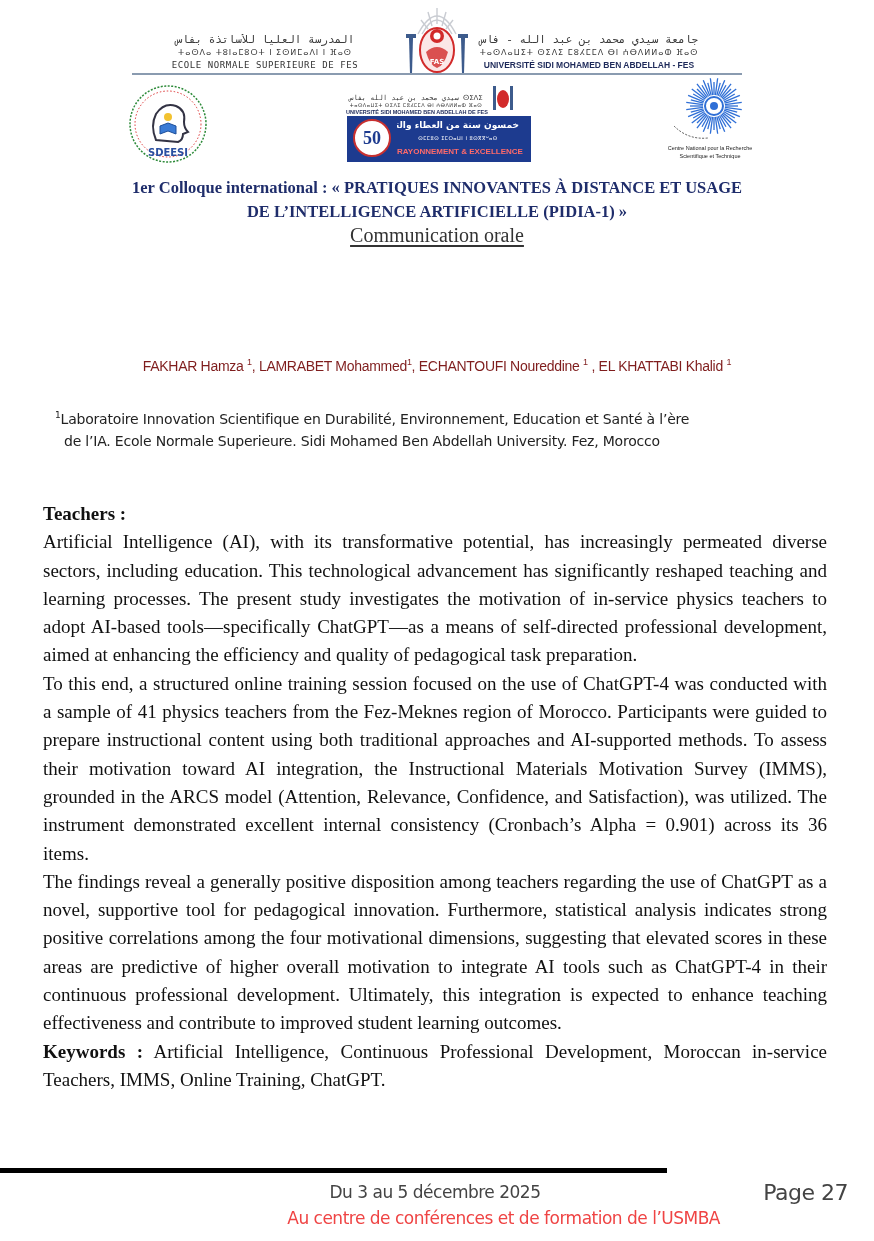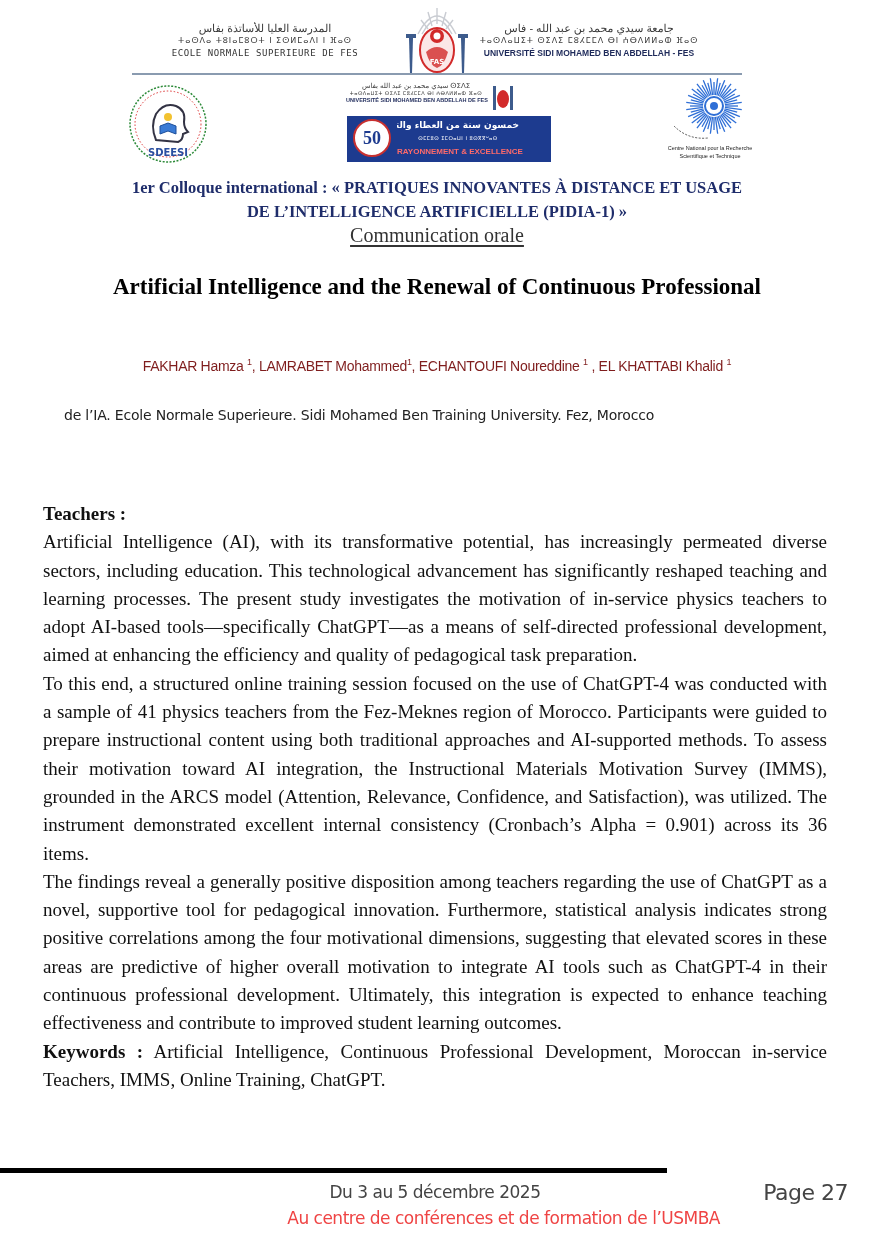--- a/index.html
+++ b/index.html
@@ -1,37 +1,37 @@
 <!DOCTYPE html>
 <html><head>
   <meta charset="utf-8">
   <style>
     html, body { margin: 0; padding: 0; background: #ffffff; }
     body { width: 874px; height: 1241px; position: relative; overflow: hidden; font-family: "Liberation Serif", serif; color: #000; }
     .banner-rule { position: absolute; left: 132px; top: 73px; width: 610px; height: 2px; background: #8a9bb0; }
     .ens-block { position: absolute; left: 160px; top: 22px; width: 210px; text-align: center; }
     .usmba-block { position: absolute; left: 478px; top: 22px; width: 222px; text-align: center; }
-    .arabic-line { font-family: Liberation Sans, sans-serif; font-size: 11px; color: #3a3a3a; direction: rtl; line-height: 13px; white-space: nowrap; overflow: hidden; }
+    .arabic-line { font-family: Liberation Mono, monospace; font-size: 11px; color: #3a3a3a; direction: rtl; line-height: 13px; white-space: nowrap; overflow: hidden; margin-top: 12px; }
     .tifinagh-line { font-family: "DejaVu Sans", sans-serif; font-size: 8px; color: #3a3a3a; letter-spacing: 1px; line-height: 12px; white-space: nowrap; overflow: hidden; }
     .latin-line { font-family: "DejaVu Sans Mono", monospace; font-size: 9px; color: #333; letter-spacing: 0.6px; line-height: 12px; white-space: nowrap; }
     .usmba-block .latin-line { font-family: "Liberation Sans", sans-serif; font-size: 8.5px; letter-spacing: 0; color: #1e2a5a; font-weight: bold; }
 
     .crest { position: absolute; left: 404px; top: 4px; width: 66px; height: 72px; }
 
     
     .logo-sdeesi { position: absolute; left: 126px; top: 82px; width: 84px; height: 84px; text-align: right; }
     .logo-usmba50 { position: absolute; left: 346px; top: 82px; width: 178px; height: 80px; }
     .logo-cnrst { position: absolute; left: 660px; top: 78px; width: 100px; height: 86px; }
 
     .usmba-small-text { position: absolute; left: 0; top: 0; width: 140px; text-align: center; }
     .usmba-small-text .arabic-line { font-size: 7px; line-height: 8px; }
     .usmba-small-text .tifinagh-line { font-size: 5px; line-height: 7px; letter-spacing: 0.5px; }
     .usmba-small-text .latin-line { font-family: "Liberation Sans", sans-serif; font-size: 5.5px; font-weight: bold; letter-spacing: 0; color: #1e2a5a; line-height: 7px; }
 
-    .fifty-box { position: absolute; left: 1px; top: 34px; width: 204px; height: 46px; background: #1d3b8f; }
+    .fifty-box { position: absolute; left: 1px; top: 34px; width: 184px; height: 46px; background: #1d3b8f; }
     .fifty-circle { position: absolute; left: 6px; top: 3px; width: 38px; height: 38px; border-radius: 50%; background: #fff; border: 2px solid #c83030; box-sizing: border-box; display: flex; align-items: center; justify-content: center; }
     .fifty-circle span { font-family: "Liberation Serif", serif; font-weight: bold; font-size: 18px; color: #1d3b8f; }
     .fifty-arabic { position: absolute; left: 50px; top: 4px; width: 122px; font-family: "DejaVu Sans", sans-serif; font-size: 9px; color: #fff; font-weight: bold; direction: rtl; text-align: center; white-space: nowrap; overflow: hidden; }
     .fifty-tif { position: absolute; left: 50px; top: 19px; width: 122px; font-family: "DejaVu Sans", sans-serif; font-size: 5px; color: #fff; text-align: center; white-space: nowrap; overflow: hidden; letter-spacing: 0.5px; }
     .fifty-latin { position: absolute; left: 50px; top: 31px; width: 122px; font-family: "Liberation Sans", sans-serif; font-size: 8px; color: #ff6a6a; font-weight: bold; text-align: center; white-space: nowrap; }
 
     .cnrst-caption { position: absolute; left: 0; top: 66px; width: 100px; text-align: center; font-family: "Liberation Sans", sans-serif; font-size: 5.5px; color: #222; line-height: 8px; }
 
     
     .colloque { position: absolute; left: 60px; top: 176px; width: 754px; text-align: center; font-family: "Liberation Serif", serif; font-weight: bold; font-size: 16.5px; line-height: 24px; color: #1f2d6b; }
@@ -195,29 +195,29 @@
   </div>
 </div>
 
 <div class="colloque">
   <div>1er Colloque international : « PRATIQUES INNOVANTES À DISTANCE ET USAGE</div>
   <div>DE L’INTELLIGENCE ARTIFICIELLE (PIDIA-1) »</div>
 </div>
 <div class="comm-orale">Communication orale</div>
 
 <div class="paper-title">
-  <div>Artificial Intelligence and the Renewal of Continuous Professional</div>
 </div>
 
 <div class="authors">
   <span><span>FAKHAR Hamza</span> <sup>1</sup><span>, </span></span><span><span>LAMRABET Mohammed</span><sup>1</sup><span>, </span></span><span><span>ECHANTOUFI Noureddine</span> <sup>1</sup><span> , </span></span><span><span>EL KHATTABI Khalid</span> <sup>1</sup></span>
 </div>
 
 <div class="affil">
-  <div class="indent">de l’IA. Ecole Normale Superieure. Sidi Mohamed Ben Training University. Fez, Morocco</div>
+  <div><sup>1</sup><span>Laboratoire Innovation Scientifique en Durabilité, Environnement, Education et Santé à l’ère</span></div>
+  <div class="indent">de l’IA. Ecole Normale Superieure. Sidi Mohamed Ben Abdellah University. Fez, Morocco</div>
 </div>
 
 <div class="abstract">
   <p class="heading">Teachers :</p>
   <p>Artificial Intelligence (AI), with its transformative potential, has increasingly permeated diverse sectors, including education. This technological advancement has significantly reshaped teaching and learning processes. The present study investigates the motivation of in-service physics teachers to adopt AI-based tools—specifically ChatGPT—as a means of self-directed professional development, aimed at enhancing the efficiency and quality of pedagogical task preparation.</p>
   <p>To this end, a structured online training session focused on the use of ChatGPT-4 was conducted with a sample of 41 physics teachers from the Fez-Meknes region of Morocco. Participants were guided to prepare instructional content using both traditional approaches and AI-supported methods. To assess their motivation toward AI integration, the Instructional Materials Motivation Survey (IMMS), grounded in the ARCS model (Attention, Relevance, Confidence, and Satisfaction), was utilized. The instrument demonstrated excellent internal consistency (Cronbach’s Alpha = 0.901) across its 36 items.</p>
   <p>The findings reveal a generally positive disposition among teachers regarding the use of ChatGPT as a novel, supportive tool for pedagogical innovation. Furthermore, statistical analysis indicates strong positive correlations among the four motivational dimensions, suggesting that elevated scores in these areas are predictive of higher overall motivation to integrate AI tools such as ChatGPT-4 in their continuous professional development. Ultimately, this integration is expected to enhance teaching effectiveness and contribute to improved student learning outcomes.</p>
   <p><b>Keywords :</b> <span>Artificial Intelligence, Continuous Professional Development, Moroccan in-service Teachers, IMMS, Online Training, ChatGPT.</span></p>
 </div>
 

